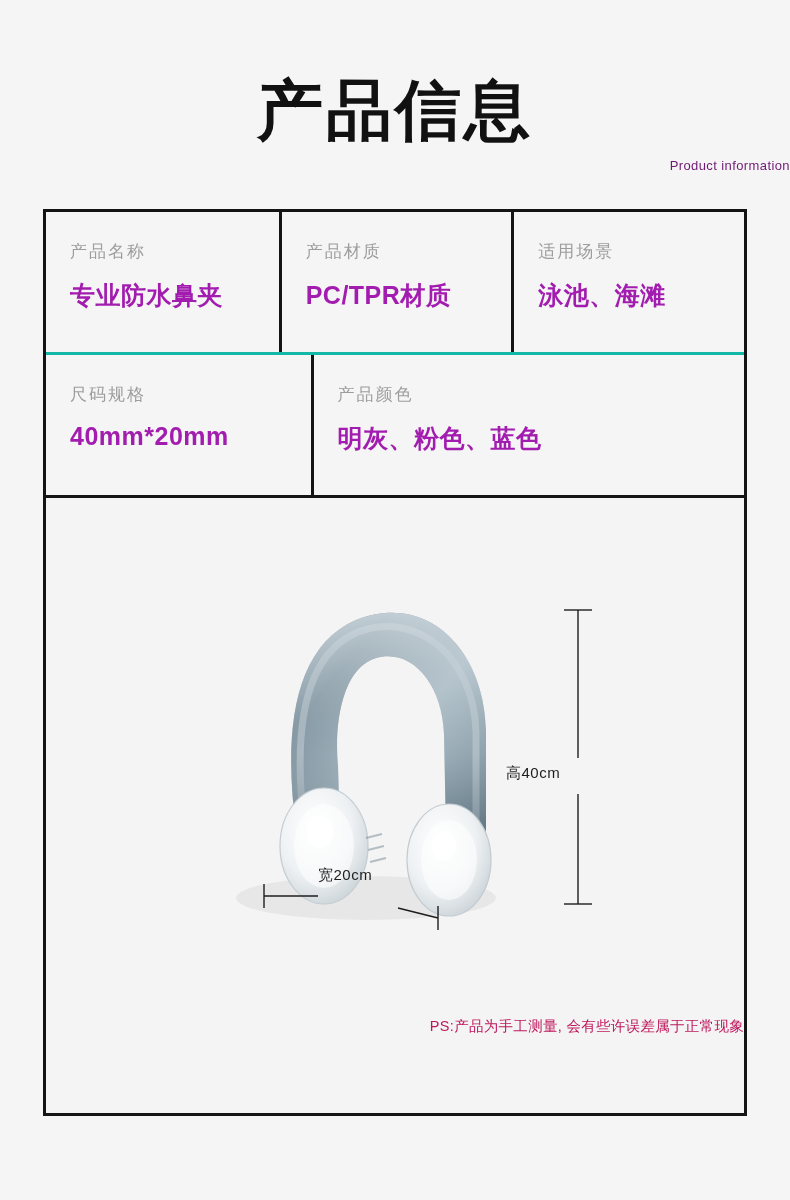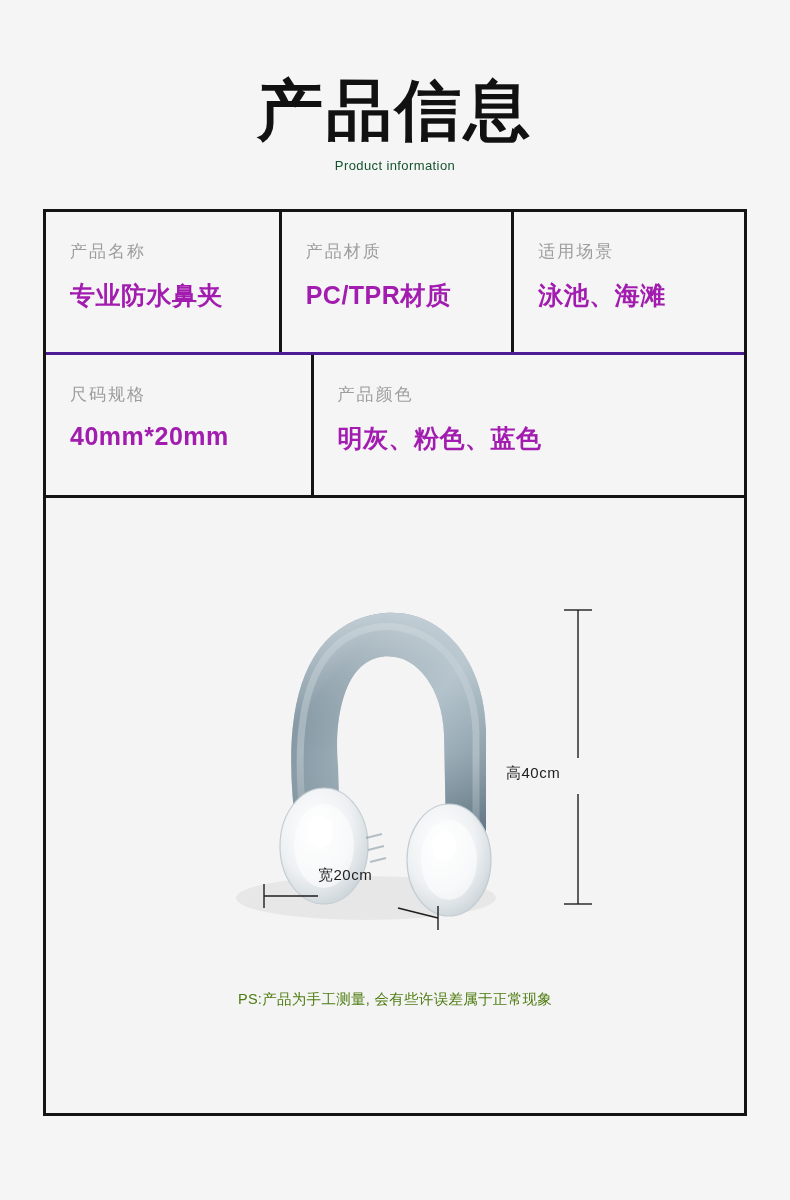--- a/index.html
+++ b/index.html
@@ -29,38 +29,39 @@
   .title-cn {
     font-size: 66px;
     font-weight: 700;
     letter-spacing: 3px;
     line-height: 1.18;
     color: #111;
   }
   .title-en {
     margin-top: 8px;
     font-size: 13px;
-    color: #14532d;
+    color: #701a75;
     letter-spacing: 0.4px;
     font-weight: 400;
+    text-align: right;
   }
 
   
   .spec-wrap {
     margin: 36px 43px 0 43px;
     border: 3px solid #141414;
     background: #f5f5f5;
     box-sizing: border-box;
   }
   .spec-row {
     display: flex;
     width: 100%;
   }
   .spec-row.row1 {
-    border-bottom: 3px solid #4c1d95;
+    border-bottom: 3px solid #14b8a6;
   }
   .spec-cell {
     padding: 28px 0 26px 24px;
     box-sizing: border-box;
     min-height: 140px;
   }
   .spec-row.row1 .spec-cell {
     width: 33.3333%;
   }
   .spec-row.row1 .spec-cell + .spec-cell,
@@ -109,24 +110,24 @@
     font-size: 15px;
     color: #1e1e1e;
     letter-spacing: 0.5px;
     white-space: nowrap;
   }
 
   .ps-note {
     position: absolute;
     left: 0;
     right: 0;
-    top: 492px;
-    text-align: center;
+    top: 519px;
+    text-align: right;
     font-size: 14.5px;
-    color: #4d7c0f;
+    color: #be185d;
     letter-spacing: 0.3px;
   }
 </style>
 </head>
 <body>
 
 <div class="page">
 
   <div class="header">
     <div class="title-cn">产品信息</div>

